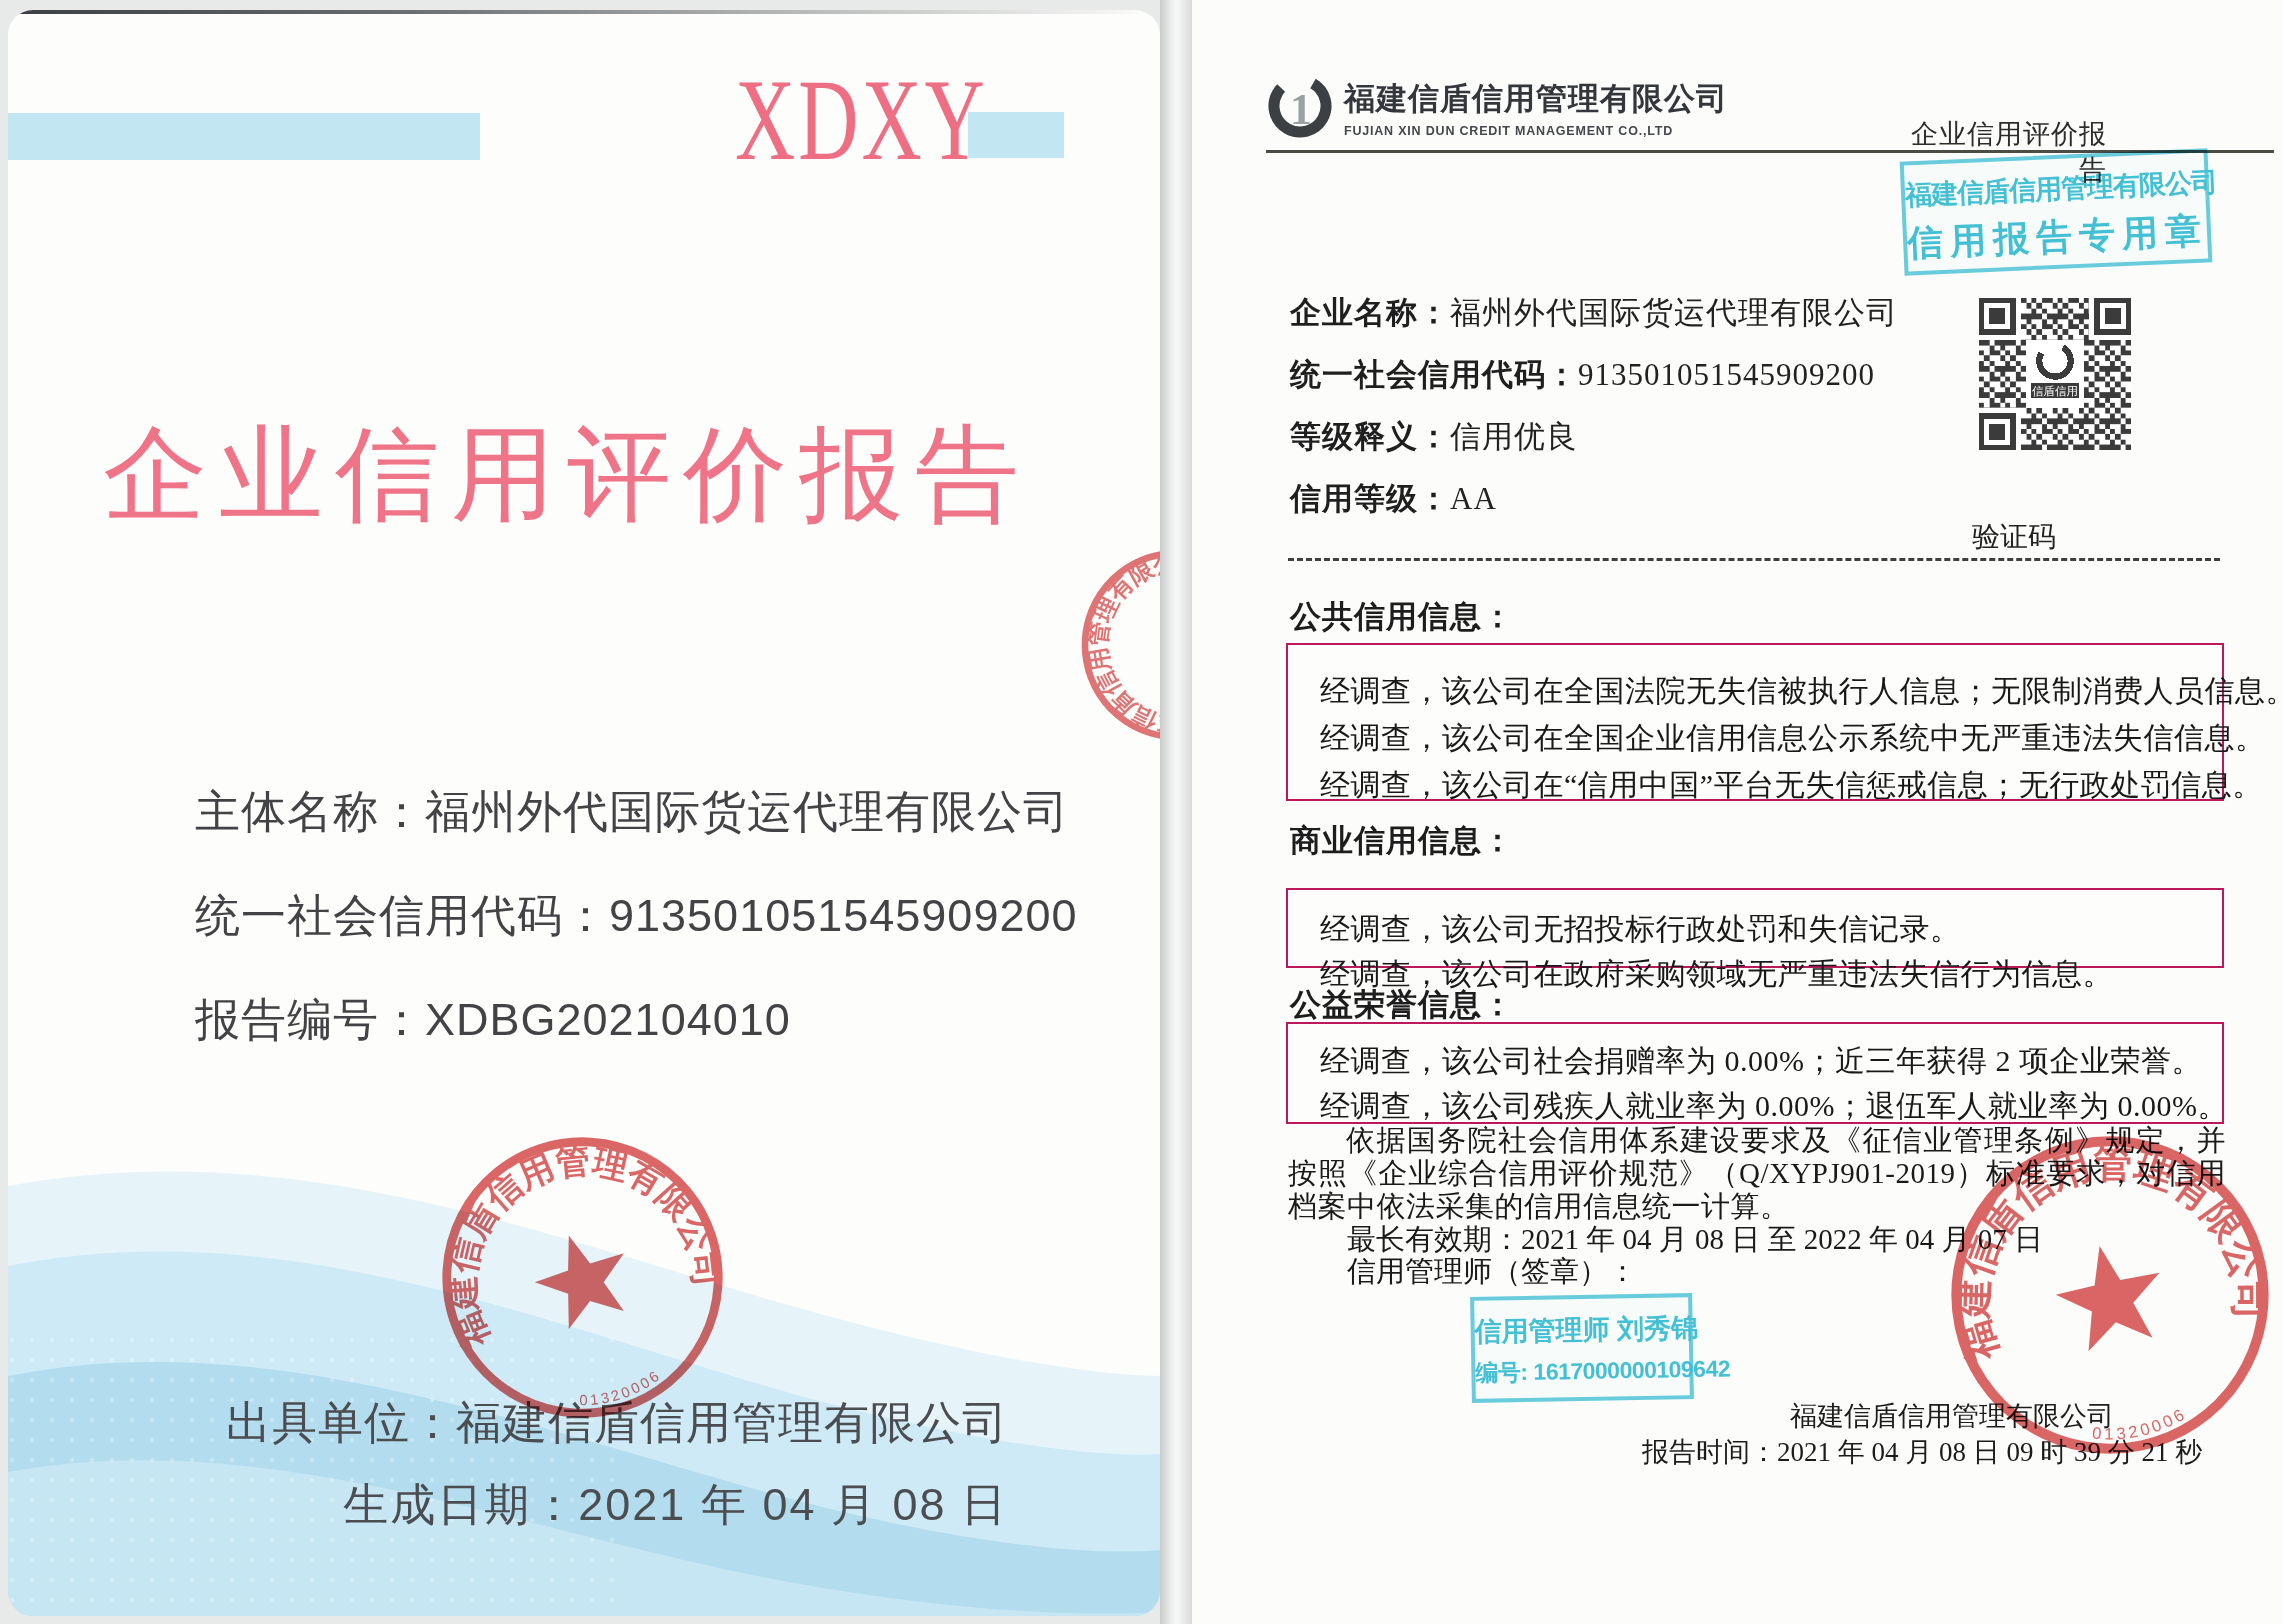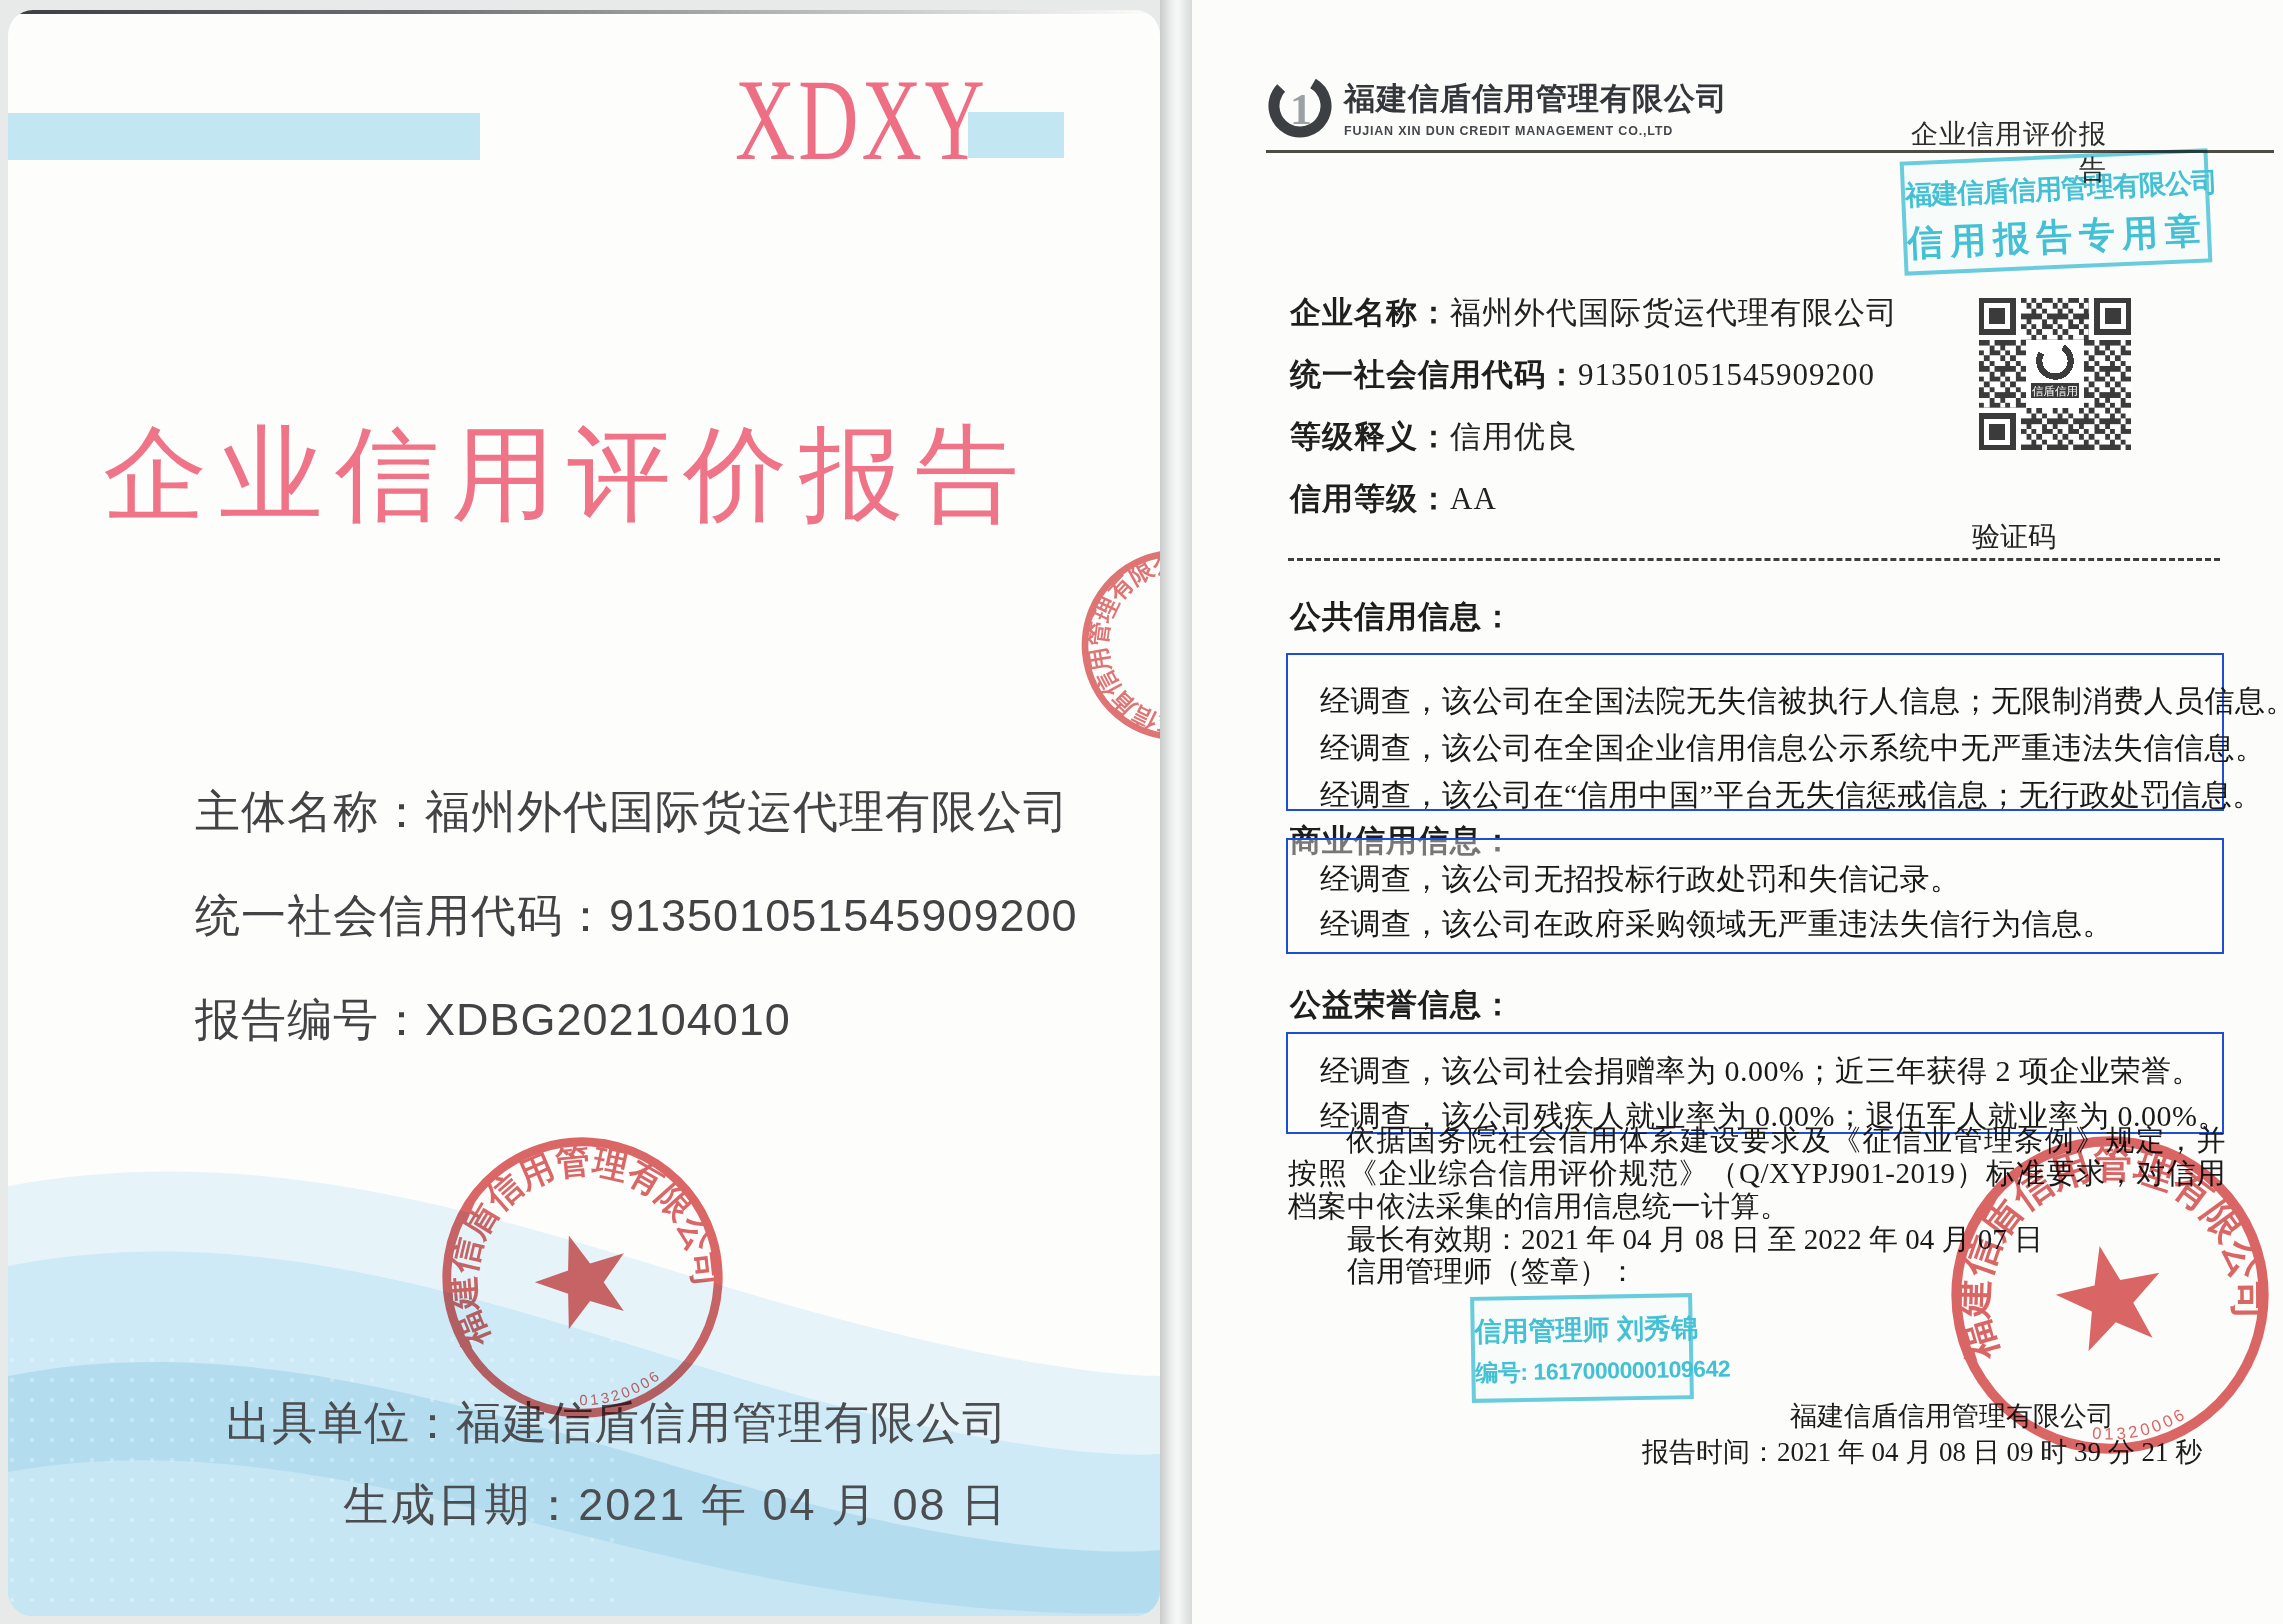--- a/index.html
+++ b/index.html
@@ -64,26 +64,26 @@
   .rp-field-row{height:62px;font-size:31px;white-space:nowrap;}
   .rp-field-label{font-weight:bold;color:#1f1f1f;letter-spacing:1px;}
   .rp-field-value{font-family:var(--serif);color:#222;letter-spacing:1px;}
 
   .qr-wrap{position:absolute;left:787px;top:298px;width:152px;}
   .qr-caption{position:absolute;left:746px;top:518px;width:152px;text-align:center;
     font-size:28px;color:#222;font-family:var(--serif);}
   .dashed-rule{position:absolute;left:96px;top:558px;width:932px;border-top:3px dashed #3f3f3f;}
 
   .sec-label{position:absolute;left:98px;font-size:31px;font-weight:bold;color:#1d1d1d;letter-spacing:1px;}
-  .sec-box{position:absolute;left:94px;width:938px;border:2px solid #1d4ed8;background:rgba(255,255,255,.4);margin-top:10px;}
+  .sec-box{position:absolute;left:94px;width:938px;border:2px solid #be185d;background:rgba(255,255,255,.4);}
   .sec-box .ln{font-family:var(--serif);font-size:30px;color:#191919;white-space:nowrap;
     padding-left:32px;letter-spacing:.5px;}
   .box1{top:643px;height:158px;padding-top:22px;}
   .box1 .ln{line-height:47px;}
-  .box2{top:828px;height:116px;padding-top:16px;}
+  .box2{top:888px;height:80px;padding-top:16px;}
   .box2 .ln{line-height:45px;}
   .box3{top:1022px;height:102px;padding-top:14px;}
   .box3 .ln{line-height:45px;}
   .lbl1{top:596px;} .lbl2{top:820px;} .lbl3{top:984px;}
 
   .closing{position:absolute;left:96px;top:1124px;width:938px;font-family:var(--serif);
     font-size:29px;line-height:33px;color:#1a1a1a;text-indent:2em;letter-spacing:.5px;text-align:justify;}
   .validity{position:absolute;left:155px;top:1220px;font-family:var(--serif);
     font-size:29px;color:#1a1a1a;white-space:nowrap;}
   .signer{position:absolute;left:155px;top:1252px;font-family:var(--serif);

